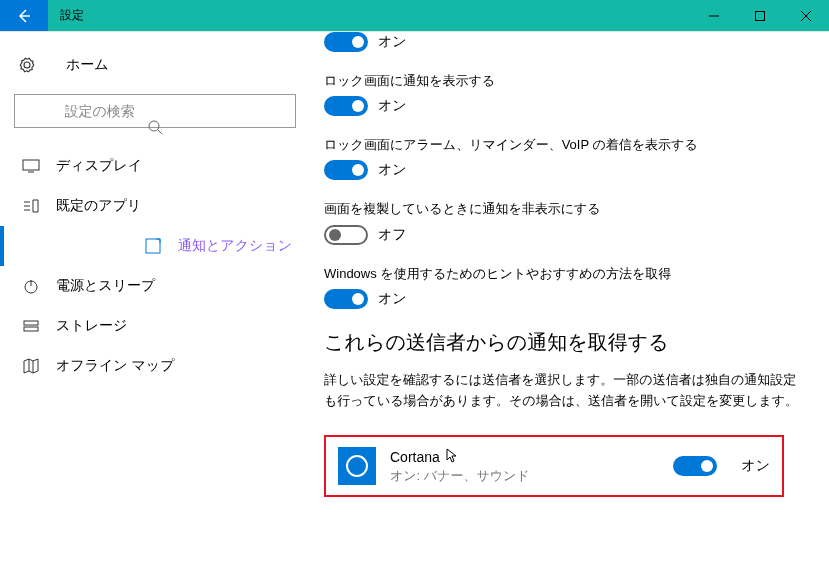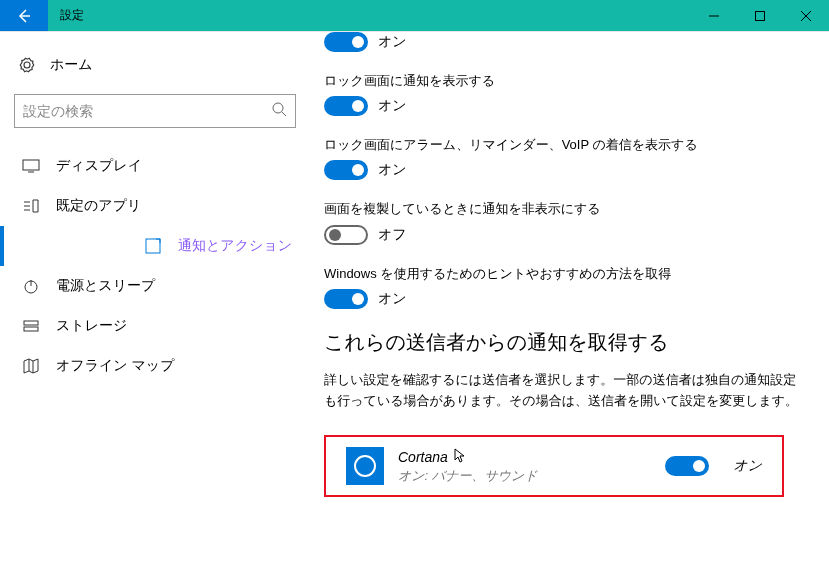--- a/index.html
+++ b/index.html
@@ -6,25 +6,25 @@
 body { background: #fff; width: 829px; height: 585px; overflow: hidden; position: relative; }
 
 .titlebar { height: 32px; display: flex; align-items: stretch; background: #14b8a6; border-bottom: 1px solid #e5e5e5; }
 .back-btn { width: 48px; background: #0078d7; display: flex; align-items: center; justify-content: center; color: #fff; }
 .title-text { padding-left: 12px; font-size: 12px; color: #000; display: flex; align-items: center; flex: 1; }
 .win-controls { display: flex; }
 .win-btn { width: 46px; display: flex; align-items: center; justify-content: center; color: #000; }
 
 .main { display: flex; height: calc(100% - 32px); }
 .sidebar { width: 310px; padding: 14px 0 0 0; }
-.home-row { display: flex; align-items: center; padding: 10px 18px; gap: 14px; }
+.home-row { display: flex; align-items: center; padding: 10px 18px; gap: 30px; }
 .home-icon { width: 18px; height: 18px; display: flex; align-items: center; justify-content: center; color: #333; }
 .home-label { font-size: 14px; color: #000; }
 
-.search-box { margin: 10px 14px 18px 14px; border: 1px solid #999; height: 34px; display: flex; align-items: center; padding: 16px 8px; }
+.search-box { margin: 10px 14px 18px 14px; border: 1px solid #999; height: 34px; display: flex; align-items: center; padding: 8px 8px; flex-direction: column; }
 .search-input { border: none; outline: none; flex: 1; font-size: 14px; background: transparent; }
 .search-input::placeholder { color: #888; }
 .search-icon { color: #666; }
 
 .section-header { font-size: 12px; color: #777; padding: 4px 18px 12px 18px; }
 
 .nav-item { display: flex; align-items: center; gap: 16px; padding: 11px 18px; font-size: 14px; color: #000; border-left: 4px solid transparent; }
 .nav-item.active { color: #8b5cf6; border-left-color: #0078d7; justify-content: flex-end; }
 .nav-icon { width: 18px; height: 18px; display: flex; align-items: center; justify-content: center; color: inherit; flex-shrink: 0; }
 
@@ -40,21 +40,21 @@
 .toggle .knob { width: 12px; height: 12px; border-radius: 50%; position: absolute; top: 4px; }
 .toggle.on .knob { background: #fff; right: 4px; }
 .toggle.off .knob { background: #666; left: 3px; top: 2px; width: 12px; height: 12px; }
 .toggle-state { font-size: 14px; color: #000; }
 
 .partial-top { margin-bottom: 20px; }
 
 .section-title { font-size: 20px; font-weight: 400; color: #000; margin: 18px 0 14px 0; }
 .section-desc { font-size: 13px; color: #000; line-height: 1.6; margin-bottom: 24px; }
 
-.sender-row { display: flex; align-items: center; border: 2px solid #e81123; padding: 10px 20px; gap: 14px; width: 460px; font-style: italic; }
+.sender-row { display: flex; align-items: center; border: 2px solid #e81123; padding: 10px 12px; gap: 14px; width: 460px; }
 .sender-row .app-icon { width: 38px; height: 38px; background: #0078d7; display: flex; align-items: center; justify-content: center; }
 .sender-row .app-icon .ring { width: 22px; height: 22px; border: 2.5px solid #fff; border-radius: 50%; }
 .sender-info { flex: 1; }
 .sender-name { font-size: 14px; color: #000; display: flex; align-items: center; gap: 6px; }
 .sender-sub { font-size: 13px; color: #777; }
 .sender-toggle-state { font-size: 14px; color: #000; margin-left: 10px; }
 .cursor { display: inline-block; }
 </style>
 </head>
 <body>

